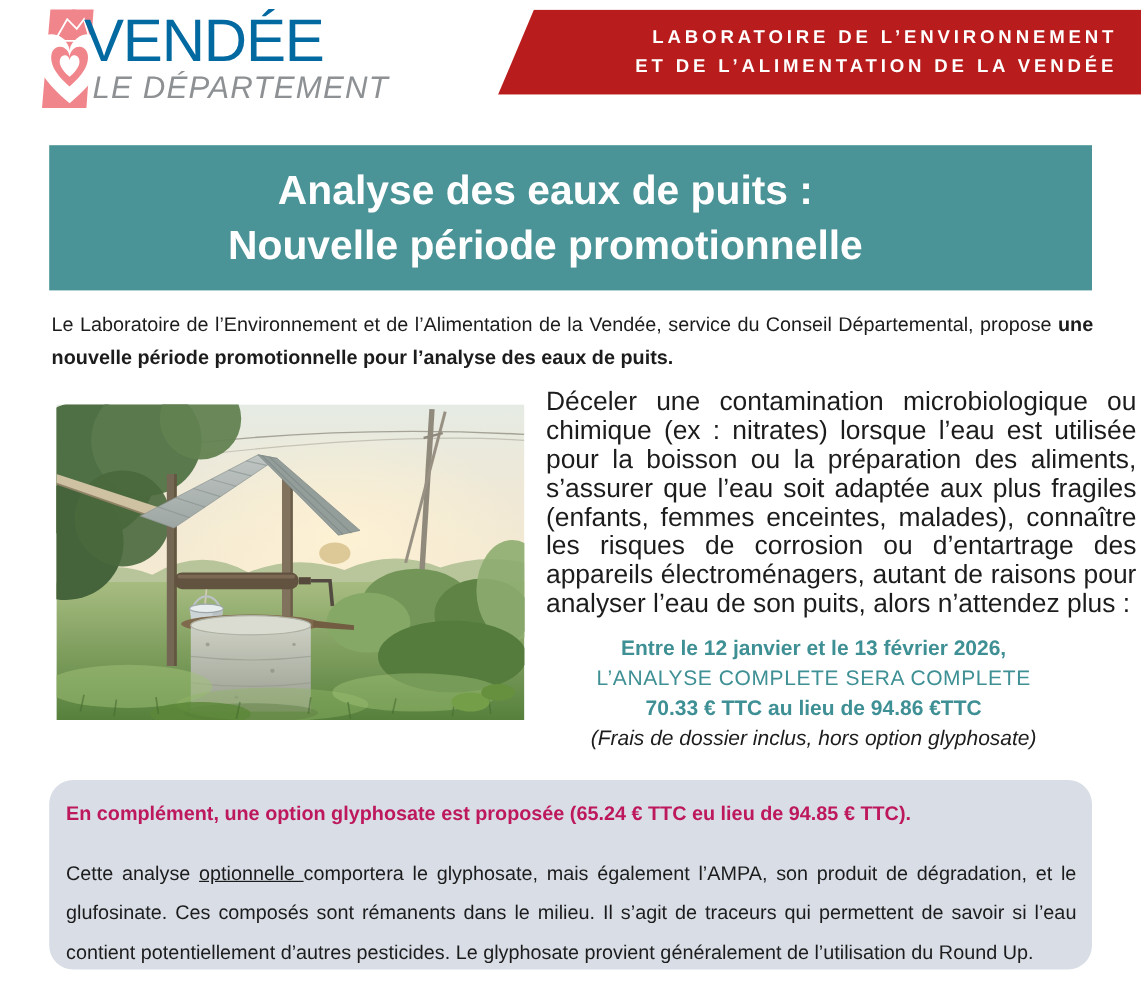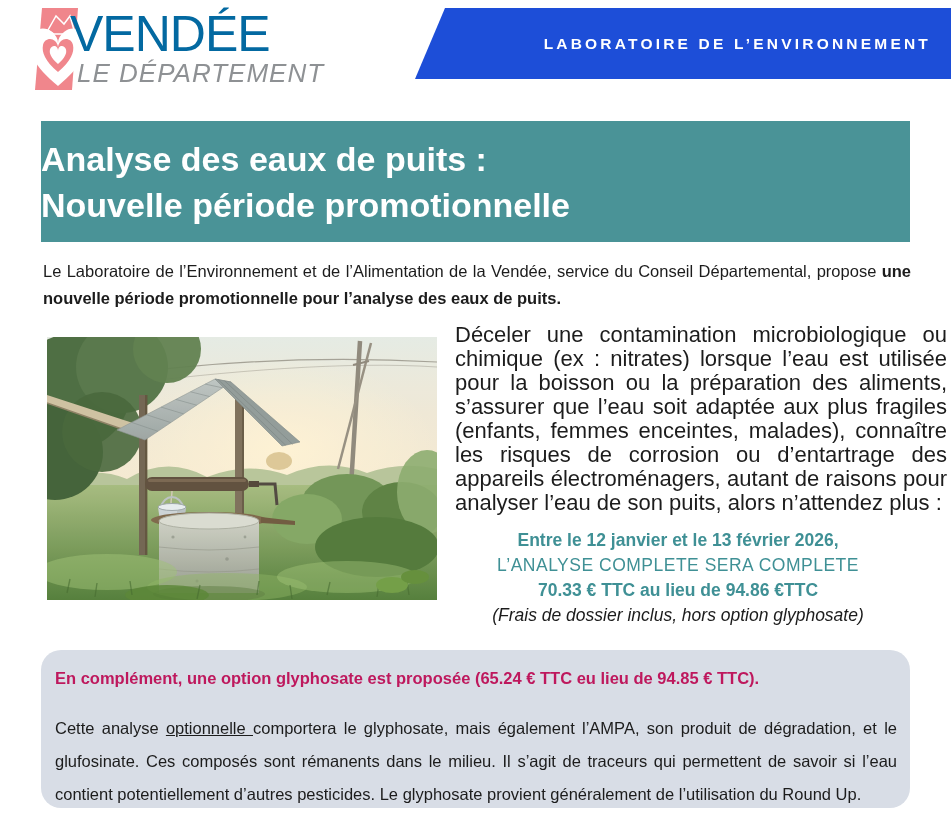--- a/index.html
+++ b/index.html
@@ -8,30 +8,30 @@
 
   .abs { position:absolute; }
 
   
   .logo-mark { left:18px; top:6px; width:76px; height:86px; }
   .logo-name { left:70px; top:8px; font-size:50px; line-height:52px; color:#0369a1;
                letter-spacing:-1px; font-weight:400; }
   .logo-sub  { left:77px; top:58px; font-size:26px; font-style:italic; color:#8e9194;
                letter-spacing:1px; font-weight:400; }
 
-  .lab-banner { left:415px; top:8px; width:536px; height:71px; background:#1d4ed8;
+  .lab-banner { left:415px; top:8px; width:536px; height:71px; background:#b91c1c;
                 clip-path:polygon(30px 0, 100% 0, 100% 100%, 0 100%);
                 display:flex; flex-direction:column; justify-content:center; align-items:flex-end;
                 padding-right:20px; }
   .lab-banner div { color:#ffffff; font-weight:bold; font-size:15.5px; letter-spacing:3.2px;
                     line-height:24px; white-space:nowrap; }
 
   
   .title-banner { left:41px; top:121px; width:869px; height:121px; background:#4a9397;
-                  text-align:left; padding:15px 42px 0 0; }
+                  text-align:center; padding:15px 42px 0 0; }
   .title-banner div { color:#ffffff; font-weight:bold; font-size:34px; line-height:46px; }
 
   
   .intro { left:43px; top:258px; width:868px; font-size:16.5px; line-height:27px;
            text-align:justify; }
   .intro b { font-weight:bold; }
 
   
   .photo { left:47px; top:337px; width:390px; height:263px; }
   .photo svg { display:block; width:100%; height:100%; }
@@ -70,20 +70,21 @@
 
       <path d="M40 66 C27 55 23.5 46 25 39 C26 33 33 31 37 35 C39 37 40 39 40 42 C40 39 41 37 43 35 C47 31 54 33 55 39 C56.5 46 53 55 40 66 Z" fill="#f0868c"></path>
       <path d="M40 58 C33 52 31 47 32 43.5 C33 40 37 39 39 41.5 C40 43 40 44 40 45.5 C40 44 40 43 41 41.5 C43 39 47 40 48 43.5 C49 47 47 52 40 58 Z" fill="#ffffff"></path>
     </svg>
   </div>
   <div class="abs logo-name">VENDÉE</div>
   <div class="abs logo-sub">LE DÉPARTEMENT</div>
 
   <div class="abs lab-banner">
     <div>LABORATOIRE DE L’ENVIRONNEMENT</div>
+    <div>ET DE L’ALIMENTATION DE LA VENDÉE</div>
   </div>
 
   <div class="abs title-banner">
     <div>Analyse des eaux de puits :</div>
     <div>Nouvelle période promotionnelle</div>
   </div>
 
   <p class="abs intro"><span>Le Laboratoire de l’Environnement et de l’Alimentation de la Vendée, service du Conseil Départemental, propose </span><b>une nouvelle période promotionnelle pour l’analyse des eaux de puits.</b></p>
 
   <div class="abs photo">

